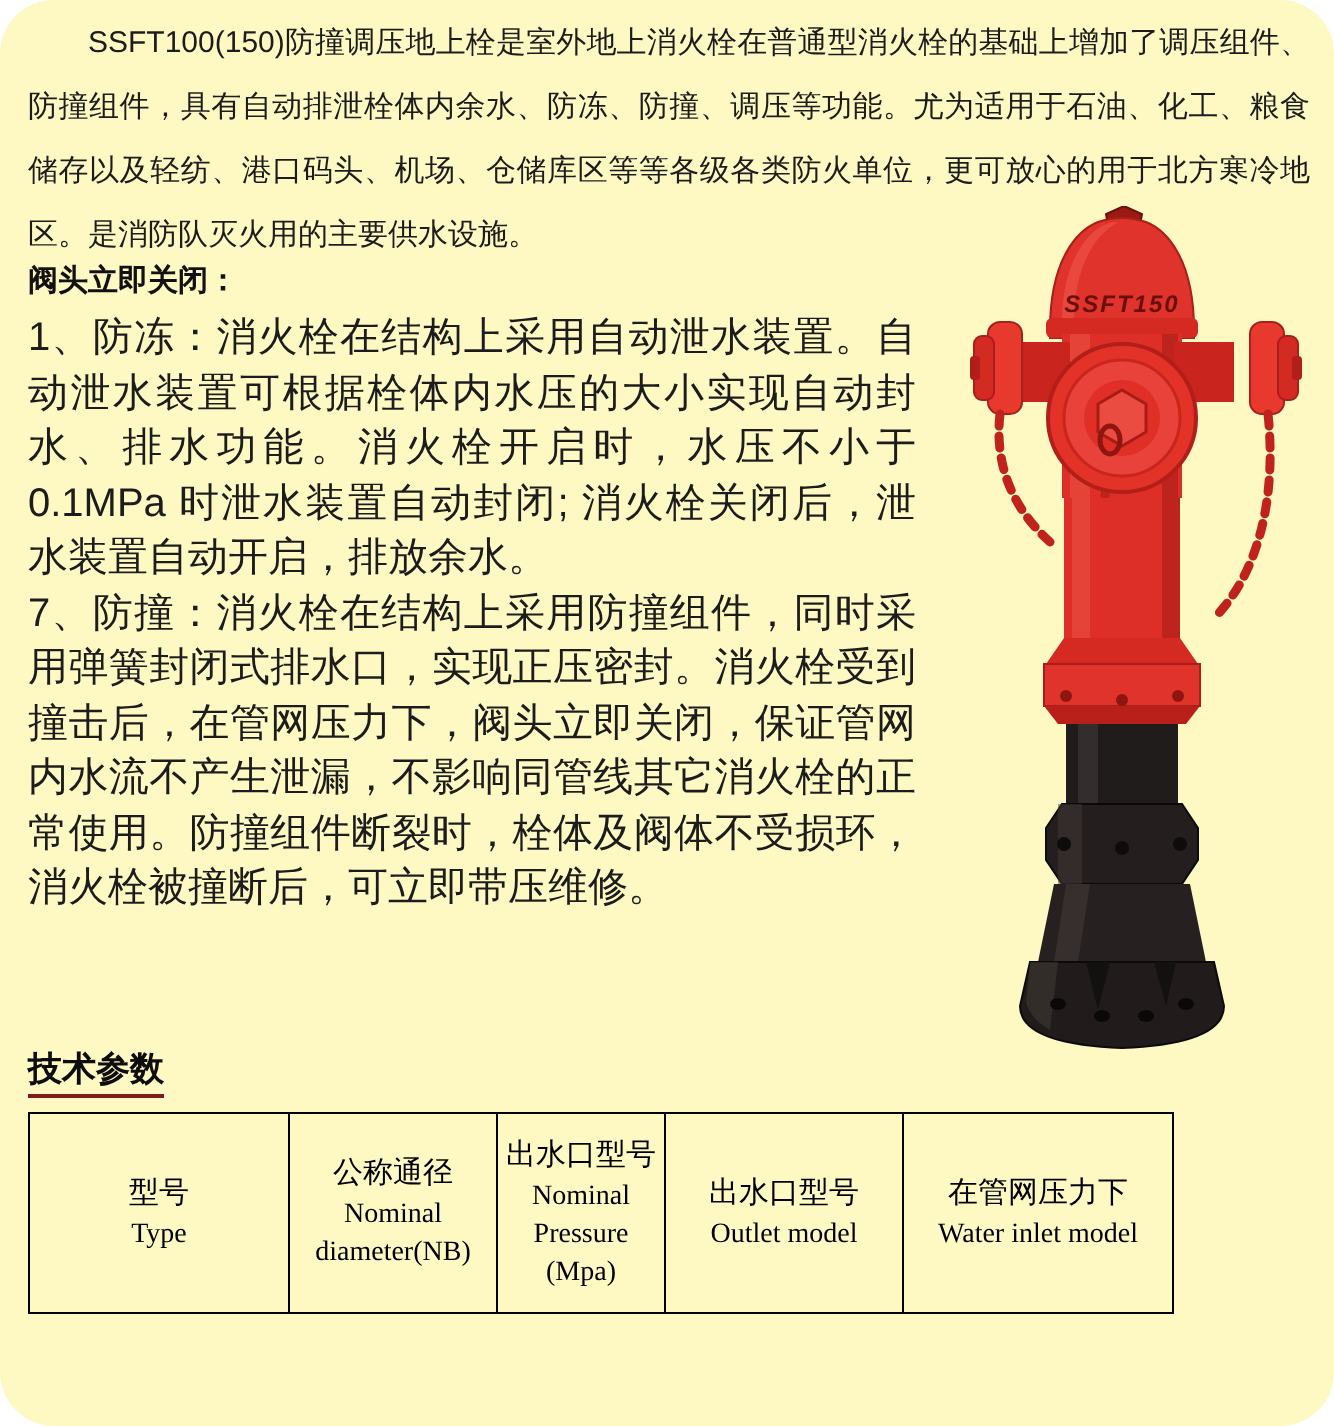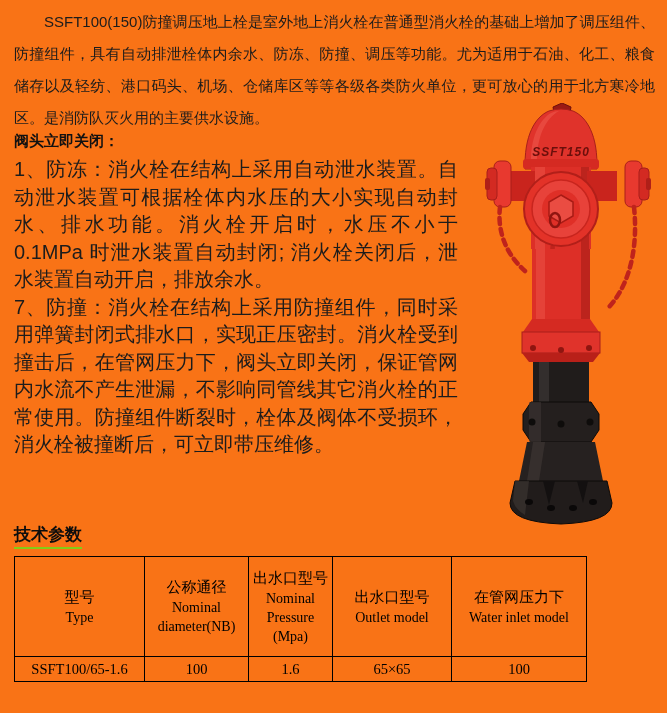--- a/index.html
+++ b/index.html
@@ -2,22 +2,23 @@
 <html><head>
 <meta charset="utf-8">
 <style>
   * { margin: 0; padding: 0; box-sizing: border-box; }
   html, body { background: #ffffff; }
   body { font-family: "Liberation Sans", "DejaVu Sans", sans-serif; color: #1a1a1a; }
   .page {
     position: relative;
     width: 667px;
     height: 713px;
-    background: #f97316;
+    background: #fef9c3;
     overflow: hidden;
+    border-radius: 27px;
   }
   .intro {
     position: absolute;
     top: 6px; left: 14px; right: 12px;
     font-size: 15px;
     line-height: 32px;
     text-align: justify;
     text-indent: 2em;
     color: #1c1c1c;
   }
@@ -49,21 +50,21 @@
   }
   .tech {
     position: absolute;
     top: 523px; left: 14px; right: 12px;
   }
   .tech-heading {
     display: inline-block;
     font-size: 17px;
     font-weight: bold;
     color: #0d0d0d;
-    border-bottom: 2px solid #84cc16;
+    border-bottom: 2px solid #7f1d1d;
     padding-bottom: 1px;
     margin-bottom: 7px;
   }
   table.params {
     border-collapse: collapse;
     table-layout: fixed;
     width: 572px;
     font-family: "Liberation Serif", "DejaVu Serif", serif;
     color: #000;
   }
@@ -219,24 +220,17 @@
             <div class="hdr-cn">出水口型号</div>
             <div class="hdr-en">Outlet model</div>
           </th>
           <th>
             <div class="hdr-cn">在管网压力下</div>
             <div class="hdr-en">Water inlet model</div>
           </th>
         </tr>
       </thead>
       <tbody>
-        <tr>
-          <td>SSFT100/65-1.6</td>
-          <td>100</td>
-          <td>1.6</td>
-          <td>65×65</td>
-          <td>100</td>
-        </tr>
       </tbody>
     </table>
   </div>
 
 </div>
 
 </body></html>

